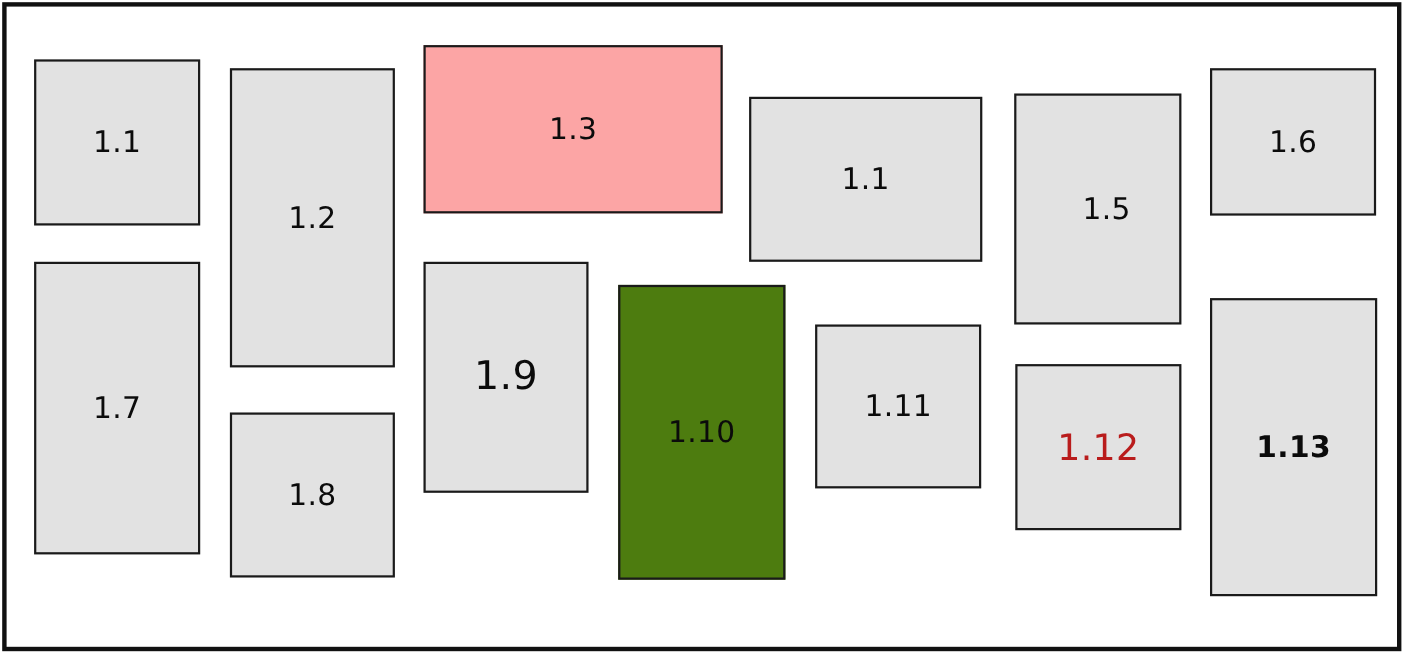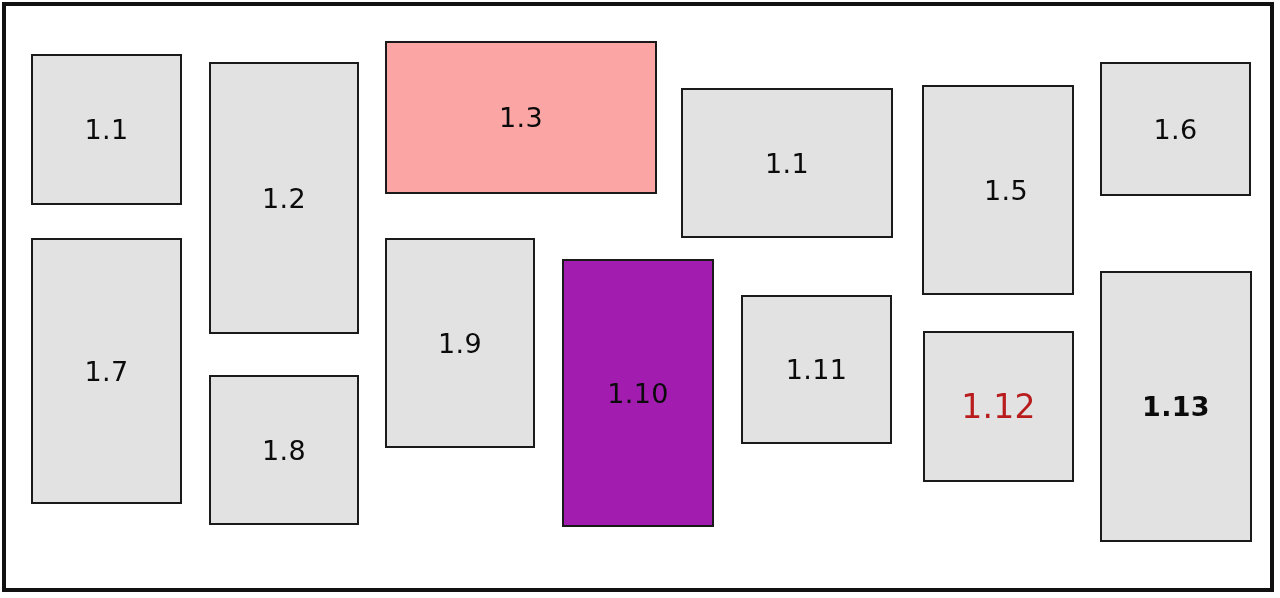--- a/index.html
+++ b/index.html
@@ -79,23 +79,23 @@
         <div class="box" style="left: 1094px; top: 56px; width: 151px; height: 134px; background: rgb(226, 226, 226); border-color: rgb(26, 26, 26); border-width: 2px;">
           <span class="box-label" style="color: rgb(11, 11, 11); font-size: 27px;">1.6</span>
         </div>
         <div class="box" style="left: 25px; top: 232px; width: 151px; height: 266px; background: rgb(226, 226, 226); border-color: rgb(26, 26, 26); border-width: 2px;">
           <span class="box-label" style="color: rgb(11, 11, 11); font-size: 27px;">1.7</span>
         </div>
         <div class="box" style="left: 203px; top: 369px; width: 150px; height: 150px; background: rgb(226, 226, 226); border-color: rgb(26, 26, 26); border-width: 2px;">
           <span class="box-label" style="color: rgb(11, 11, 11); font-size: 27px;">1.8</span>
         </div>
         <div class="box" style="left: 379px; top: 232px; width: 150px; height: 210px; background: rgb(226, 226, 226); border-color: rgb(26, 26, 26); border-width: 2px;">
-          <span class="box-label" style="color: rgb(11, 11, 11); font-size: 27px;">1.9</span>
+          <span class="box-label" style="color: rgb(11, 11, 11); font-size: 36px;">1.9</span>
         </div>
-        <div class="box" style="left: 556px; top: 253px; width: 152px; height: 268px; background: #a21caf; border-color: rgb(26, 26, 26); border-width: 2px;">
+        <div class="box" style="left: 556px; top: 253px; width: 152px; height: 268px; background: #4d7c0f; border-color: rgb(26, 26, 26); border-width: 2px;">
           <span class="box-label" style="color: rgb(11, 11, 11); font-size: 27px;">1.10</span>
         </div>
         <div class="box" style="left: 735px; top: 289px; width: 151px; height: 149px; background: rgb(226, 226, 226); border-color: rgb(26, 26, 26); border-width: 2px;">
           <span class="box-label" style="color: rgb(11, 11, 11); font-size: 27px;">1.11</span>
         </div>
         <div class="box" style="left: 917px; top: 325px; width: 151px; height: 151px; background: rgb(226, 226, 226); border-color: rgb(26, 26, 26); border-width: 2px;">
           <span class="box-label" style="color: #b91c1c; font-size: 33px;">1.12</span>
         </div>
         <div class="box" style="left: 1094px; top: 265px; width: 152px; height: 271px; background: rgb(226, 226, 226); border-color: rgb(26, 26, 26); border-width: 2px; font-weight: bold;">
           <span class="box-label" style="color: rgb(11, 11, 11); font-size: 27px;">1.13</span>

